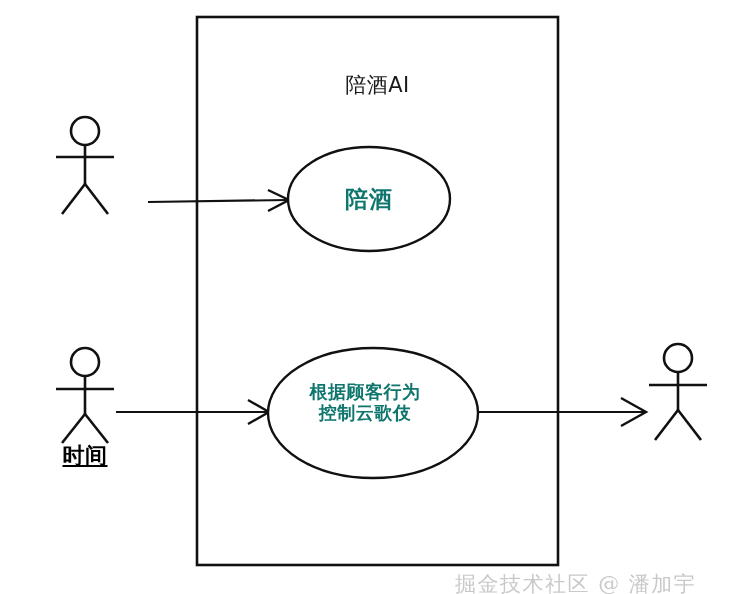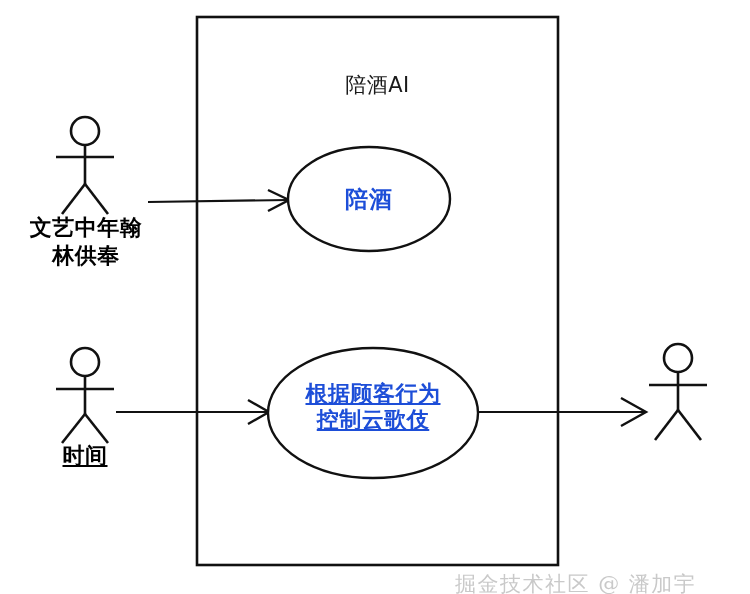--- a/index.html
+++ b/index.html
@@ -60,38 +60,37 @@
     font-weight: 400;
     color: #1a1a1a;
     letter-spacing: 0.5px;
     line-height: 30px;
     margin-top: 42px;
   }
   .usecase-label {
     position: absolute;
     text-align: center;
     font-weight: bold;
-    color: #1d4ed8;
+    color: #0f766e;
     line-height: 1.18;
     white-space: pre-line;
   }
   .uc1-label {
     left: 289px;
     top: 186px;
     width: 160px;
     font-size: 23px;
     letter-spacing: 1px;
   }
   .uc2-label {
-    left: 268px;
+    left: 260px;
     top: 381px;
     width: 210px;
-    font-size: 22px;
+    font-size: 18px;
     letter-spacing: 0.5px;
-    text-decoration: underline;
   }
   .actor-label {
     position: absolute;
     text-align: center;
     font-weight: bold;
     color: #000000;
     font-size: 22px;
     line-height: 1.28;
     white-space: pre-line;
     letter-spacing: 0.5px;
@@ -178,21 +177,19 @@
 
   </svg>
 
   <div class="boundary-title">陪酒AI</div>
 
   <div class="usecase-label uc1-label">陪酒</div>
 
   <div class="usecase-label uc2-label">根据顾客行为
 控制云歌伎</div>
 
-  <div class="actor-label actor1-label">文艺中年翰
-林供奉</div>
 
   <div class="actor-label actor2-label">时间</div>
 
 
   <div class="watermark">掘金技术社区 @ 潘加宇</div>
 
 </div>
 
 </body></html>

